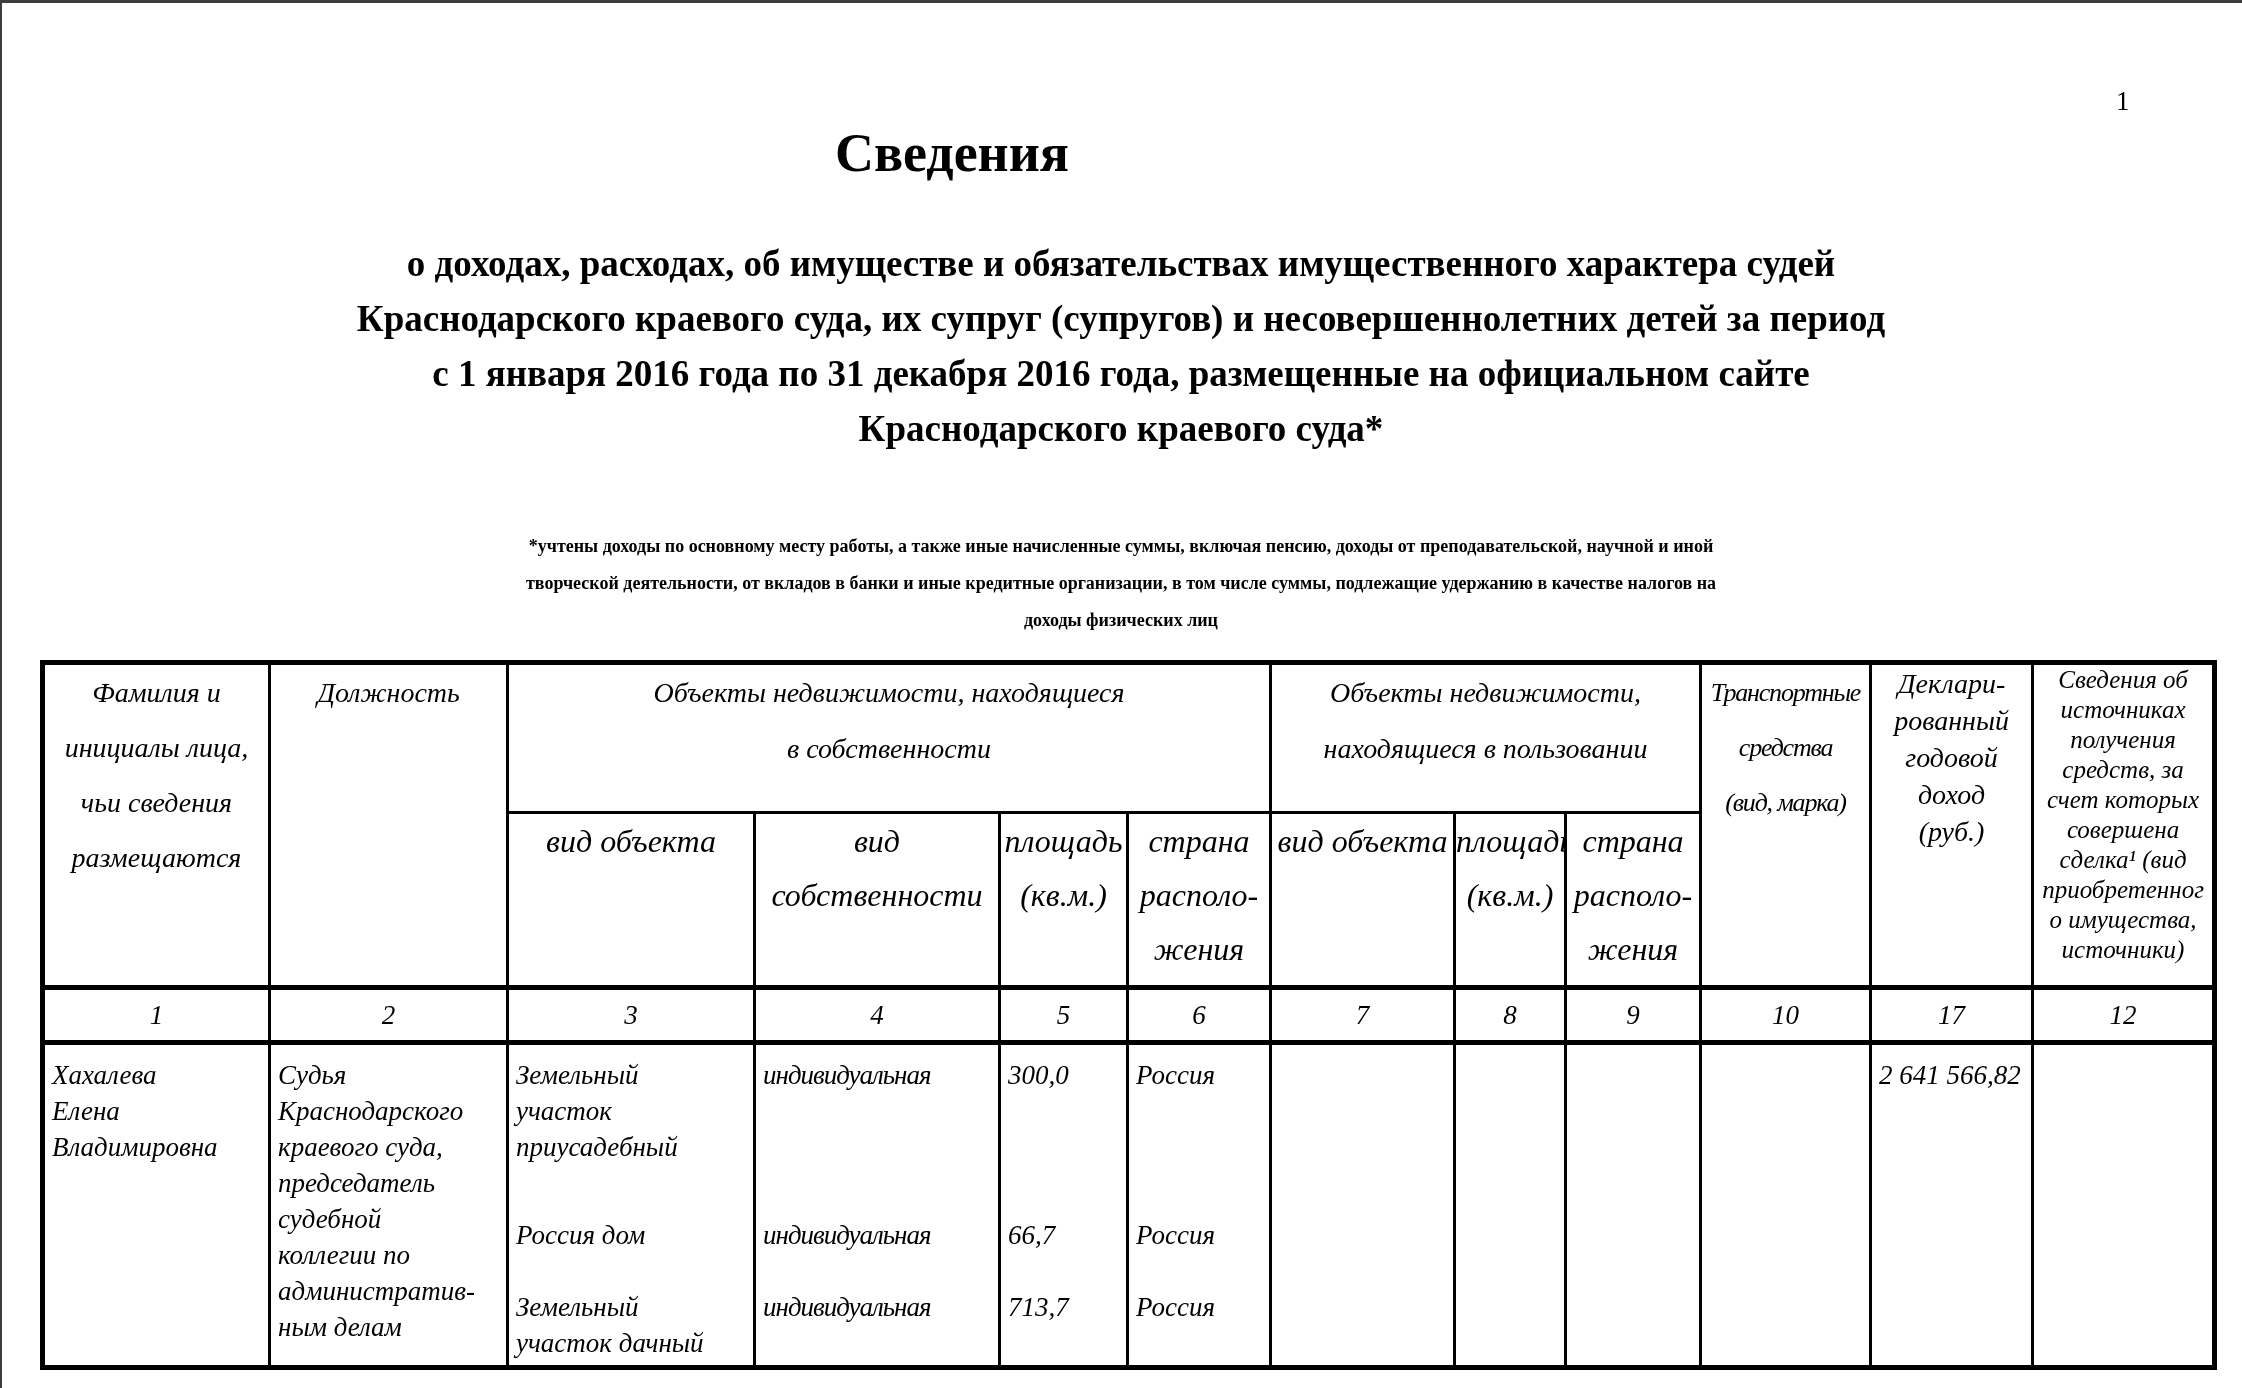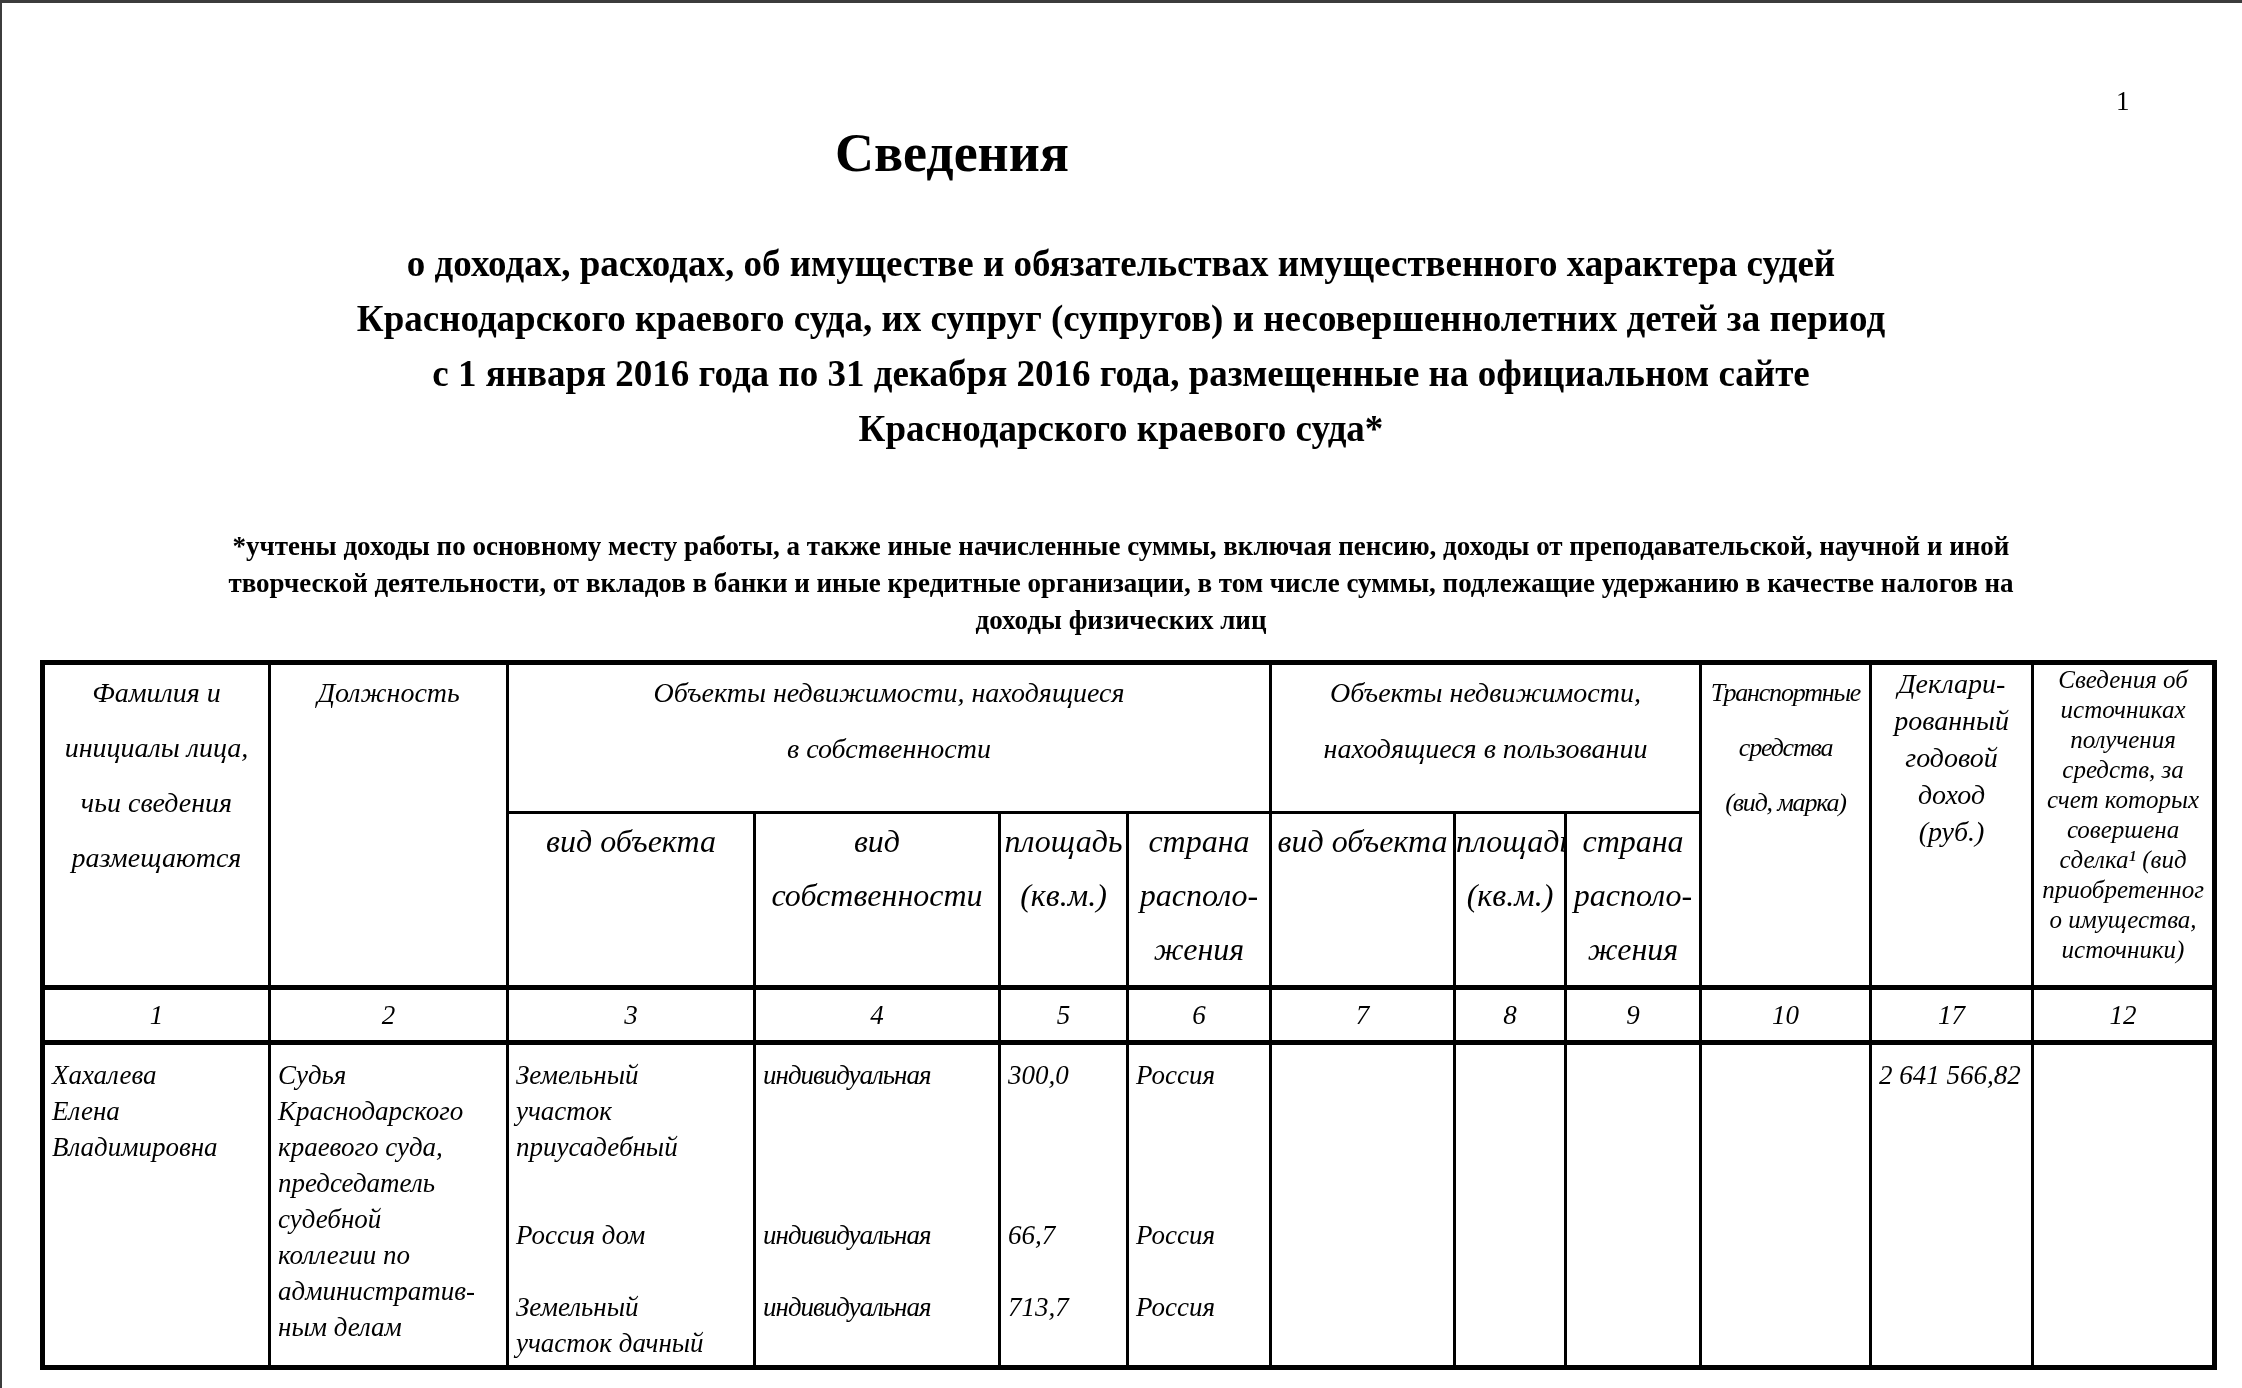--- a/index.html
+++ b/index.html
@@ -19,21 +19,21 @@
     position:absolute; top:122px; left:0; width:1904px;
     text-align:center; font-size:54px; font-weight:bold; margin:0;
   }
   .subtitle {
     position:absolute; top:212px; left:70px; width:2102px;
     text-align:center; font-size:37px; font-weight:bold;
     line-height:55px; white-space:pre-line;margin-top:24px;
   }
   .footnote {
     position:absolute; top:528px; left:110px; width:2022px;
-    text-align:center; font-size:27px; font-weight:bold;
+    text-align:center; font-size:18px; font-weight:bold;
     line-height:37px; white-space:pre-line;
   }
 
   table.decl {
     position:absolute; top:660px; left:40px;
     width:2172px; height:705px;
     border-collapse:collapse; table-layout:fixed;
     border:5px solid #000;
     font-size:27px;
     font-style:italic;

